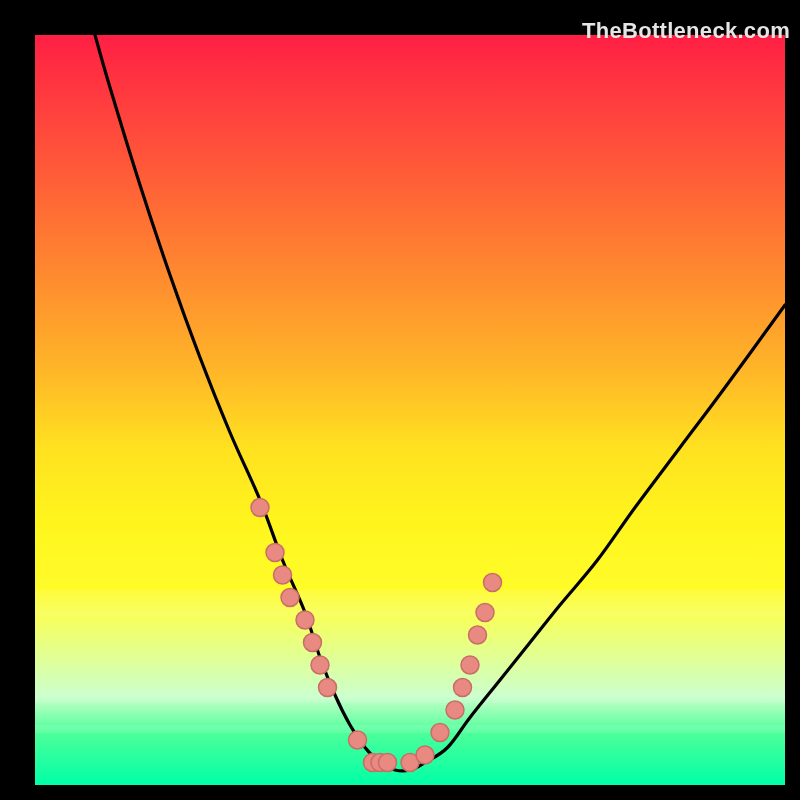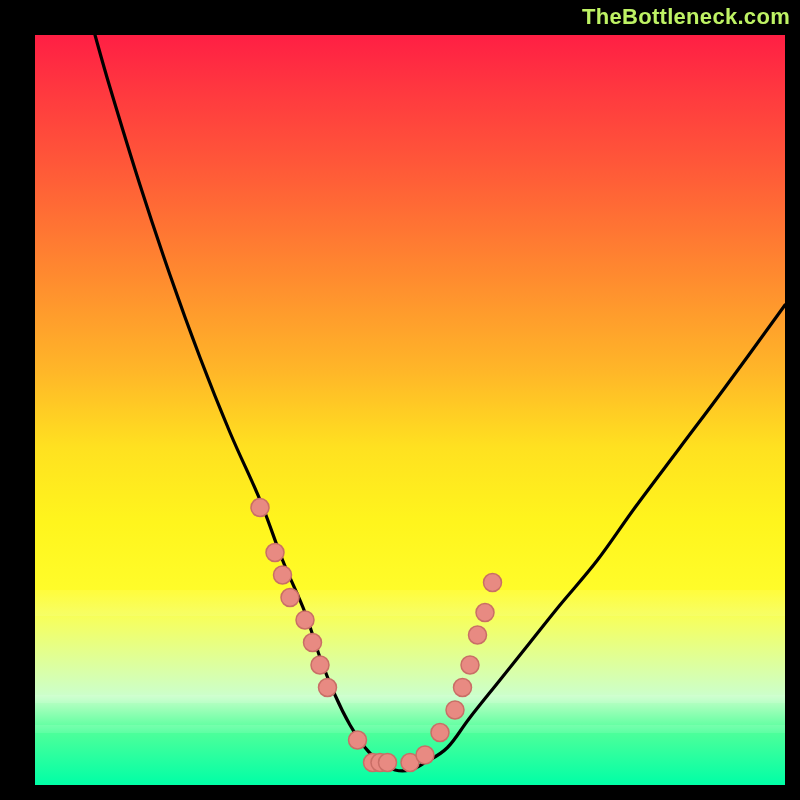--- a/index.html
+++ b/index.html
@@ -14,23 +14,23 @@
   .frame {
     position: absolute;
     left: 0;
     top: 0;
     width: 800px;
     height: 800px;
     background: #000;
   }
   .watermark {
     position: absolute;
-    top: 4px;
+    top: 18px;
     right: 10px;
-    color: #bef264;
+    color: #e5e5e5;
     font-size: 22px;
     font-weight: 600;
     letter-spacing: 0.3px;
     z-index: 50;
   }
   .plot-area {
     position: absolute;
     left: 35px;
     top: 35px;
     width: 750px;

